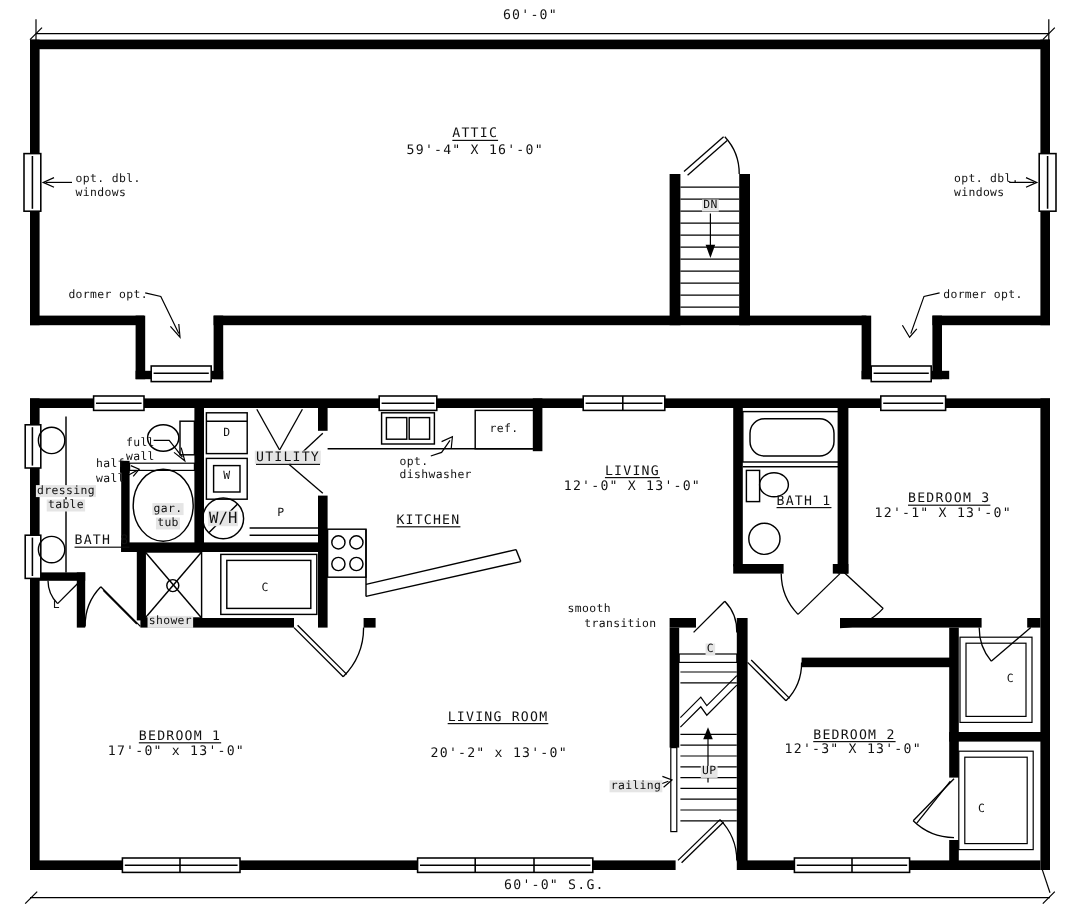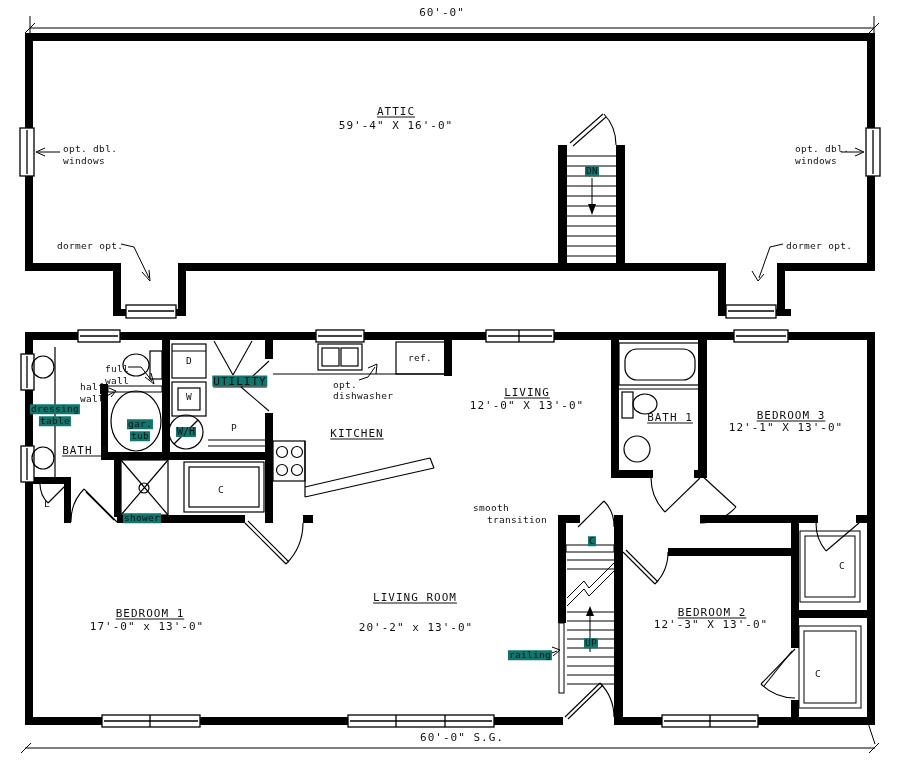--- a/index.html
+++ b/index.html
@@ -3,23 +3,23 @@
 <meta charset="utf-8">
 <style>
   html,body{margin:0;padding:0;background:#ffffff;}
   #sheet{position:relative;width:904px;height:764px;background:#ffffff;overflow:hidden;
          font-family:"DejaVu Sans Mono","Liberation Mono",monospace;color:#111;}
   #plan-svg{position:absolute;left:0;top:0;}
   .lbl{position:absolute;transform:translate(-50%,-50%);font-size:11px;letter-spacing:1px;
        white-space:nowrap;color:#111;line-height:1;}
   .la{transform:translate(0,-50%);text-align:center;}
   .sm{font-size:9.5px;letter-spacing:0.3px;}
-  .xs{font-size:10px;letter-spacing:0;}
+  .xs{font-size:13px;letter-spacing:0;}
   .u{text-decoration:underline;text-underline-offset:2px;}
-  .bg{background:#0f766e;padding:0 1px;}
+  .bg{background:#e5e5e5;padding:0 1px;}
 </style>
 </head>
 <body>
 
 <div id="sheet">
 
 <svg id="plan-svg" width="904" height="764" viewBox="0 0 904 764">
 
   <g fill="#000">
     <rect x="25" y="33" width="850" height="8"></rect>

